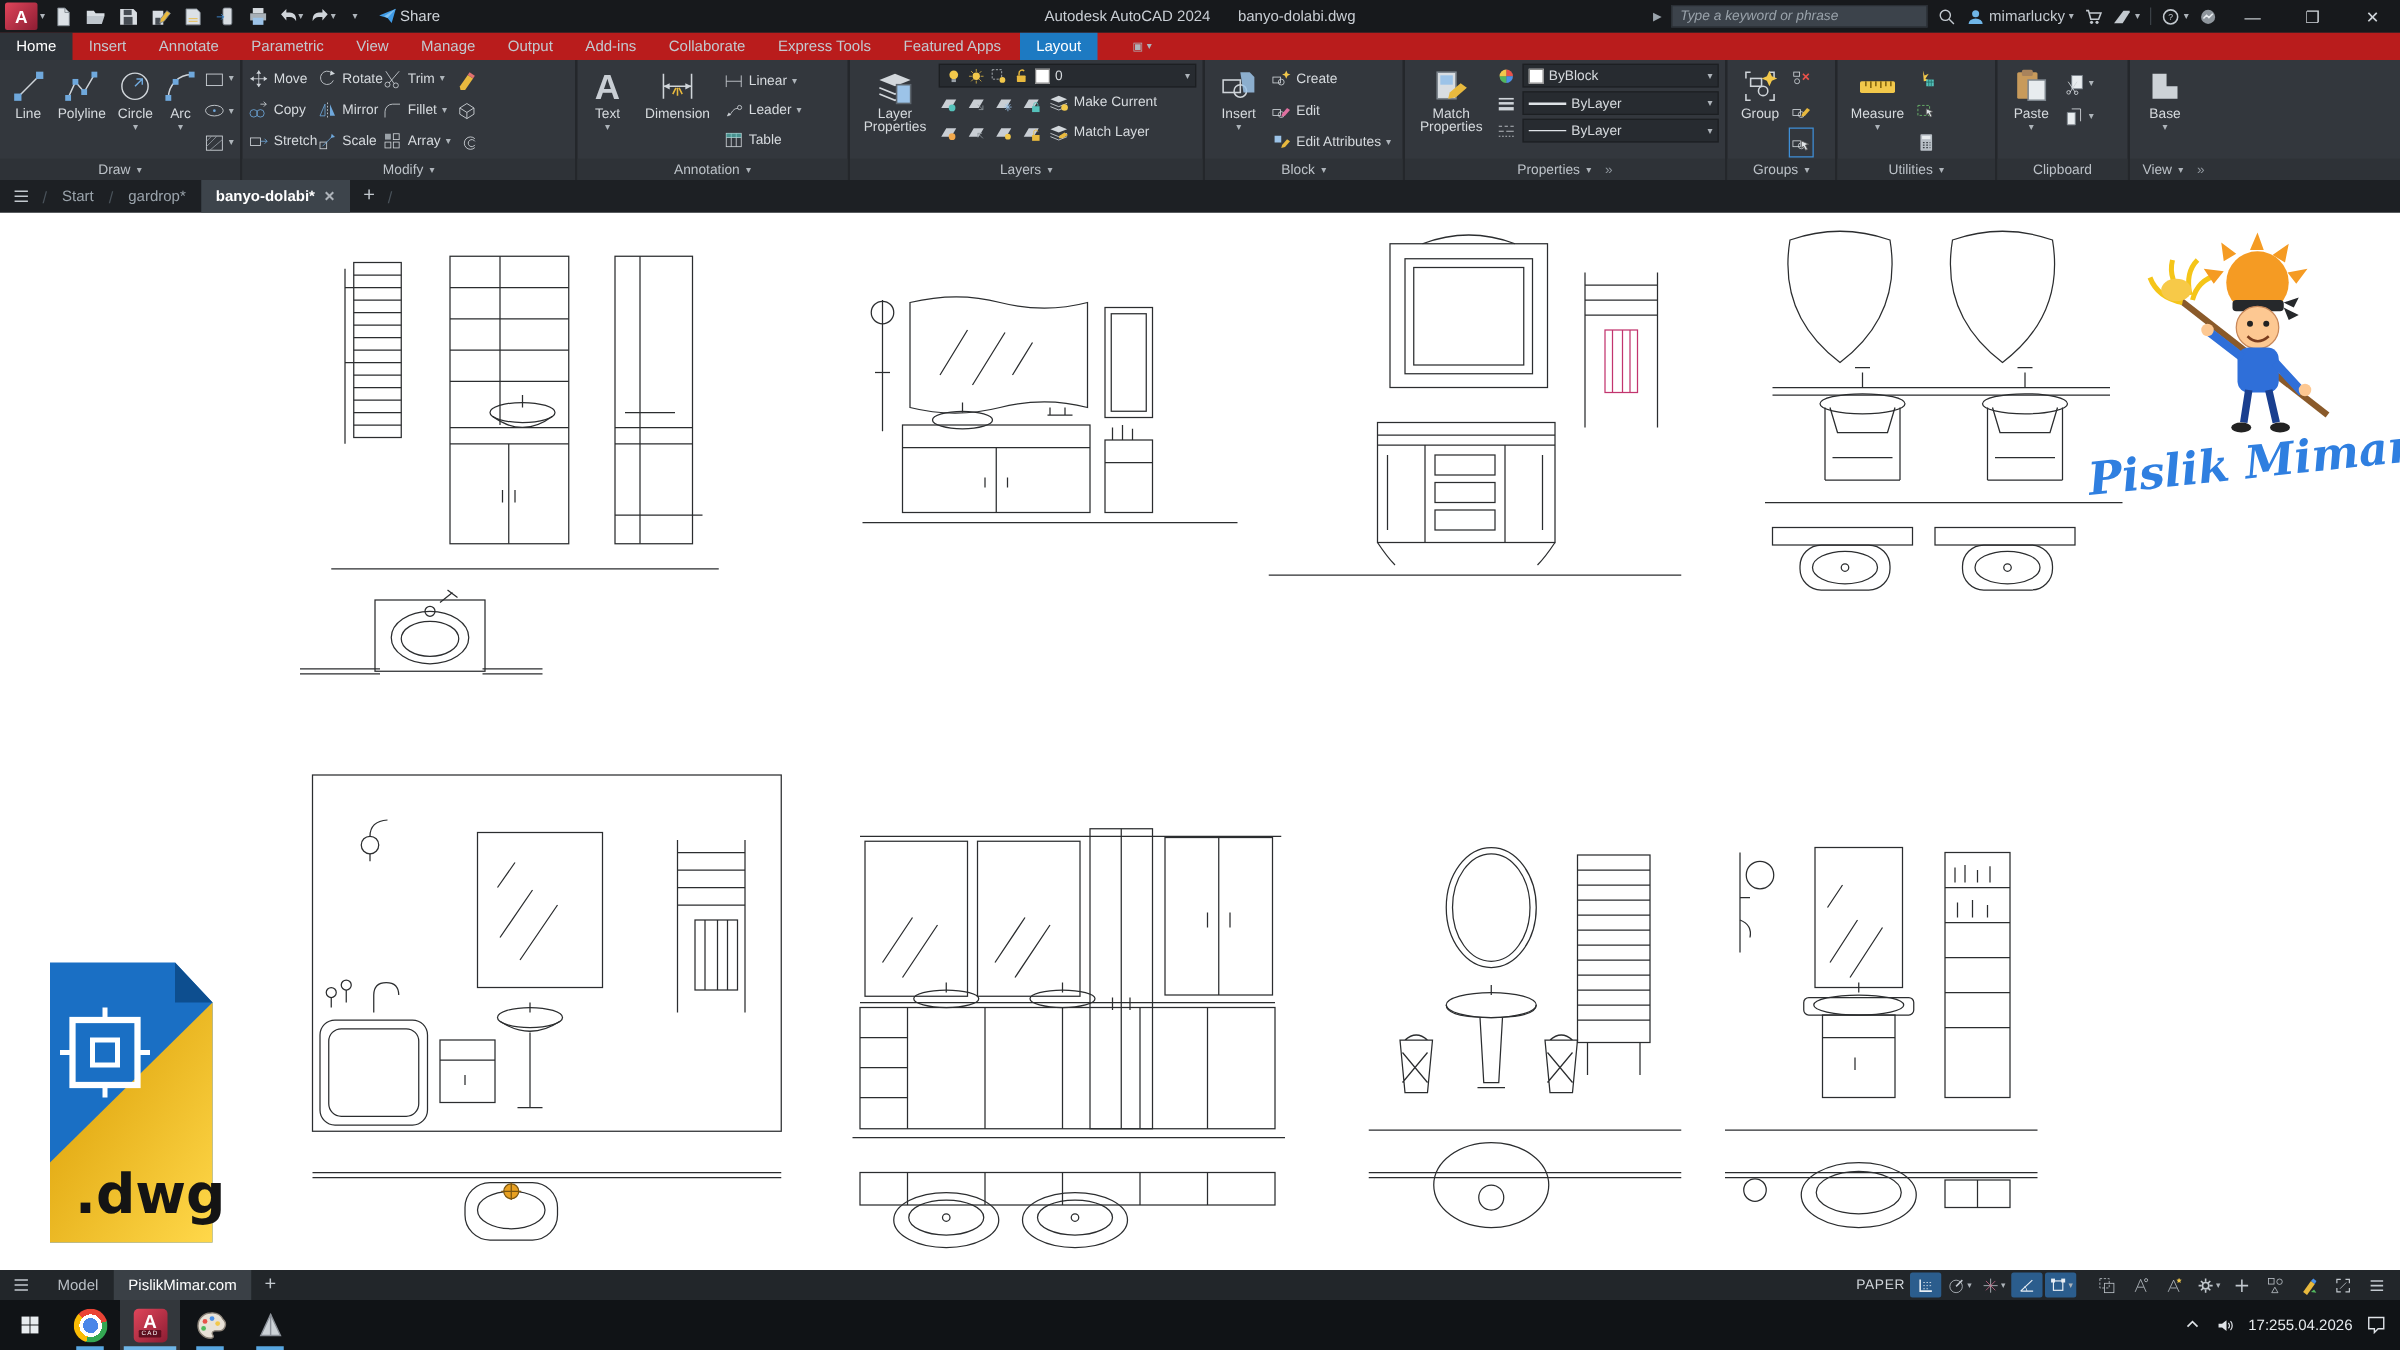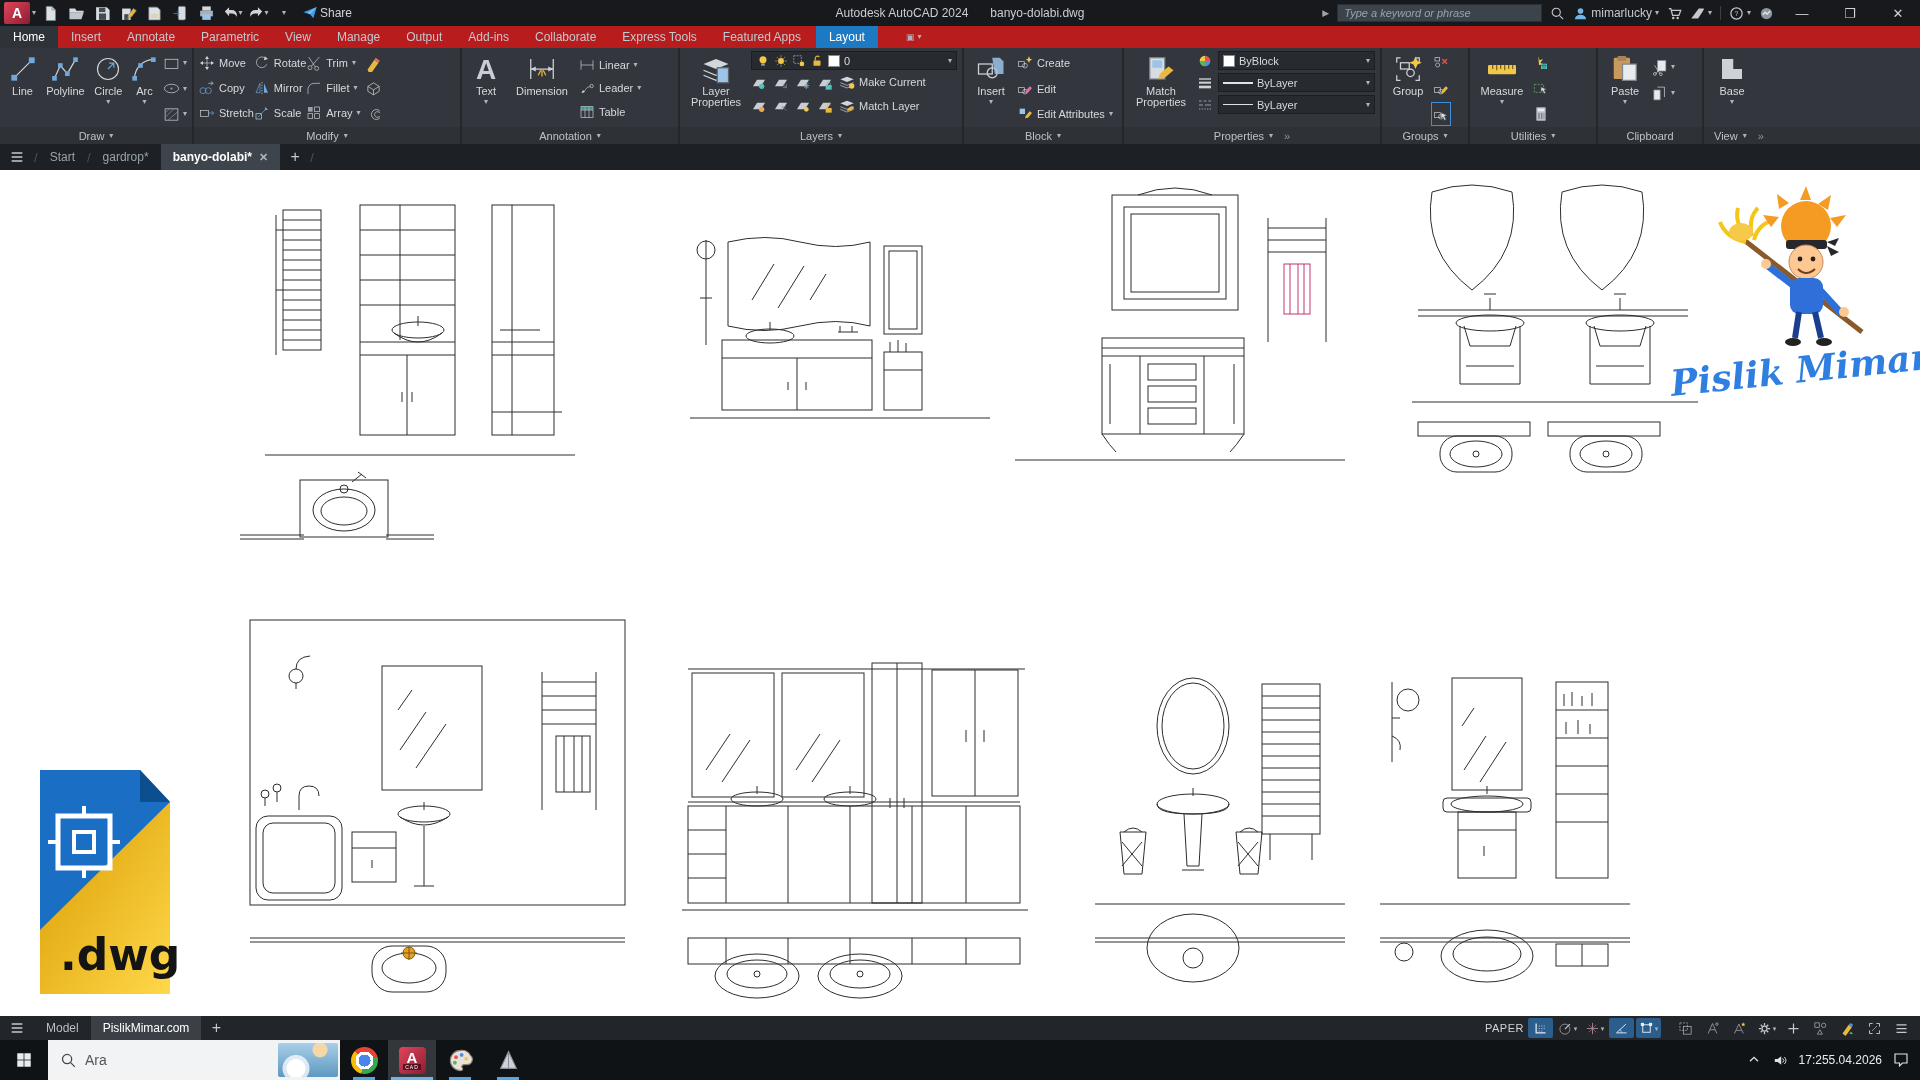--- a/index.html
+++ b/index.html
@@ -1412,27 +1412,20 @@
       </span>
   </div>
 </div>
 
 <div class="taskbar">
   <div class="tk-start">
       <svg width="18" height="18" viewBox="0 0 24 24">
         <use href="#t-win"></use>
       </svg>
     </div>
-  <div class="tk-search">
-    <svg width="17" height="17" viewBox="0 0 24 24">
-        <use href="#t-lens"></use>
-      </svg>
-    <input placeholder="Ara" style="">
-    <span class="weather"></span>
-  </div>
   <div class="tk-app">
       <span class="chrome"></span>
       <span class="bar"></span>
     </div>
   <div class="tk-app active">
       <span class="acad-tk">
         <span class="a">A</span>
         <span class="cad">CAD</span>
       </span>
       <span class="bar"></span>

